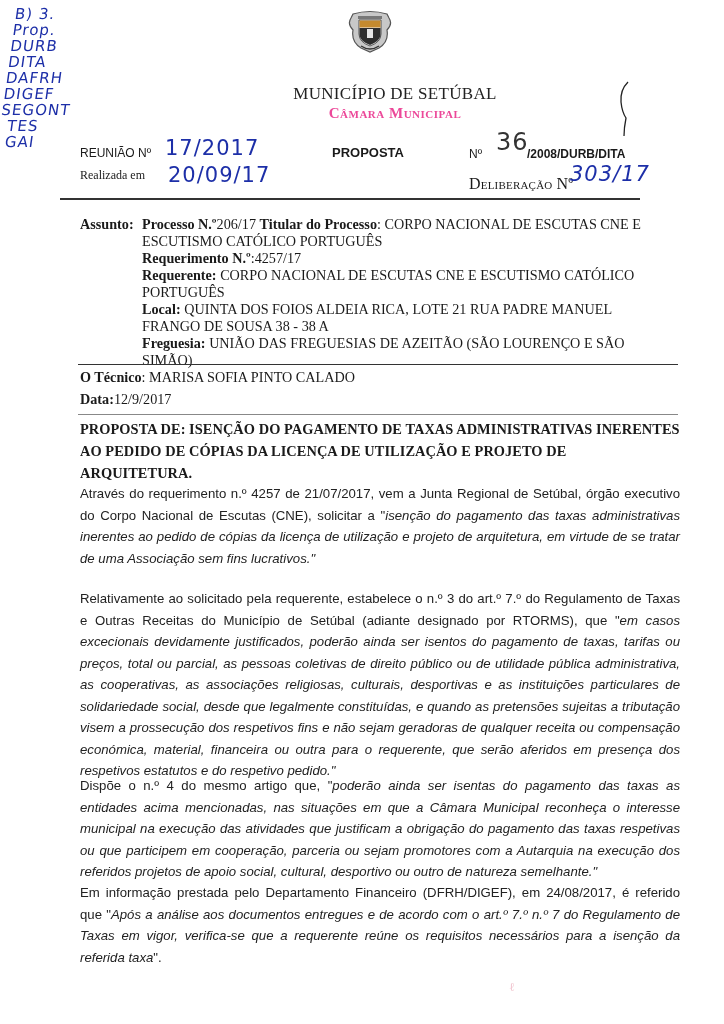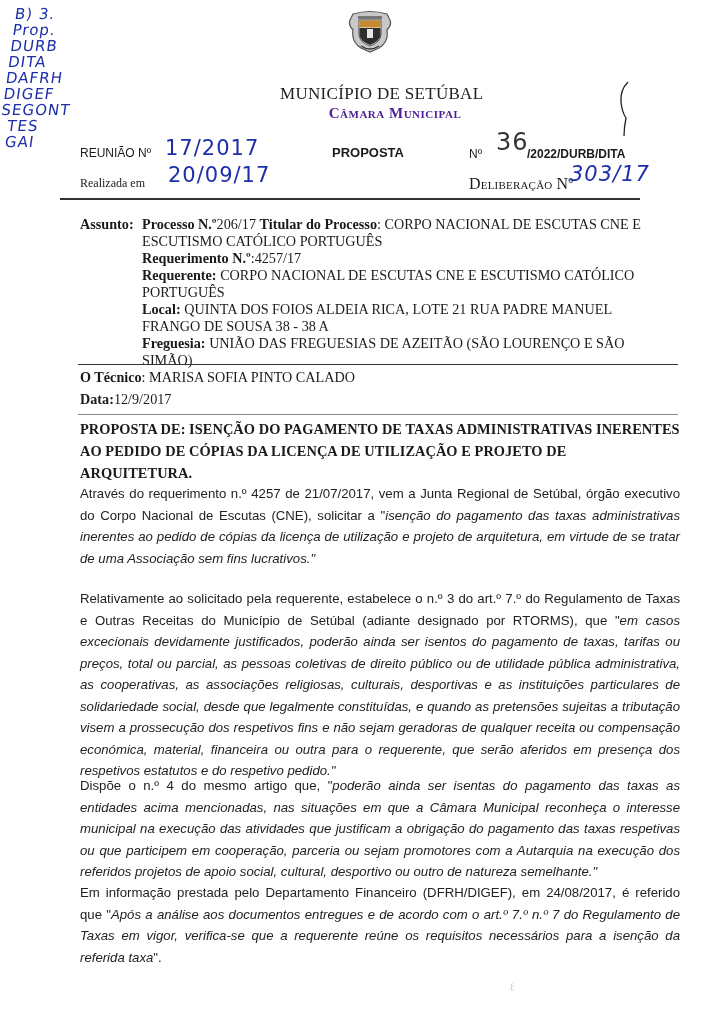--- a/index.html
+++ b/index.html
@@ -9,28 +9,28 @@
   .sans { font-family: "Liberation Sans", "DejaVu Sans", sans-serif; }
   .hand { font-family: "DejaVu Sans", sans-serif; color: #1d2fa8; font-weight: normal; letter-spacing: 1px; }
 
   
   #margin-note { left: 6px; top: 6px; width: 90px; font-size: 15px; line-height: 16px; transform: skewX(-8deg); }
   #margin-note div { white-space: nowrap; }
 
   
   #coat { left: 347px; top: 10px; width: 46px; height: 44px; }
 
-  #muni-title { left: 280px; top: 84px; width: 230px; text-align: left; font-size: 17px; letter-spacing: 0.3px; color: #222; }
-  #camara-title { left: 280px; top: 105px; width: 230px; text-align: center; font-size: 15px; font-weight: bold; font-variant: small-caps; letter-spacing: 0.5px; color: #4c1d95; }
+  #muni-title { left: 280px; top: 84px; width: 230px; text-align: center; font-size: 17px; letter-spacing: 0.3px; color: #222; }
+  #camara-title { left: 280px; top: 105px; width: 230px; text-align: center; font-size: 15px; font-weight: bold; font-variant: small-caps; letter-spacing: 0.5px; color: #ec4899; }
 
   #bracket { left: 614px; top: 80px; width: 20px; height: 58px; }
 
   #reuniao-label { left: 80px; top: 146px; font-size: 12px; }
   #reuniao-value { left: 165px; top: 136px; font-size: 21px; }
-  #realizada-label { left: 80px; top: 176px; font-size: 12px; }
+  #realizada-label { left: 80px; top: 168px; font-size: 12px; }
   #realizada-value { left: 168px; top: 163px; font-size: 21px; }
 
   #proposta-label { left: 332px; top: 145px; font-size: 13px; font-weight: bold; }
   #numero-label { left: 469px; top: 147px; font-size: 12px; }
   #numero-value { left: 496px; top: 128px; font-size: 24px; color: #333; }
   #numero-suffix { left: 527px; top: 147px; font-size: 12px; font-weight: bold; }
   #delib-label { left: 469px; top: 175px; font-size: 16px; font-variant: small-caps; letter-spacing: 0.2px; }
   #delib-value { left: 570px; top: 162px; font-size: 21px; font-style: italic; }
 
   .rule { background: #333; height: 1px; }
@@ -91,21 +91,21 @@
 </svg>
 
 <div id="reuniao-label" class="abs sans">REUNIÃO Nº</div>
 <div id="reuniao-value" class="abs hand">17/2017</div>
 <div id="realizada-label" class="abs serif">Realizada em</div>
 <div id="realizada-value" class="abs hand">20/09/17</div>
 
 <div id="proposta-label" class="abs sans">PROPOSTA</div>
 <div id="numero-label" class="abs sans">Nº</div>
 <div id="numero-value" class="abs hand">36</div>
-<div id="numero-suffix" class="abs sans">/2022/DURB/DITA</div>
+<div id="numero-suffix" class="abs sans">/2008/DURB/DITA</div>
 <div id="delib-label" class="abs serif">Deliberação Nº</div>
 <div id="delib-value" class="abs hand">303/17</div>
 
 <div id="rule-1" class="abs rule"></div>
 
 <div id="assunto" class="abs serif">
   <span id="assunto-key">Assunto:</span>
   <div id="assunto-body">
     <div>
       <span class="lbl">Processo N.º</span><span>206/17</span>

